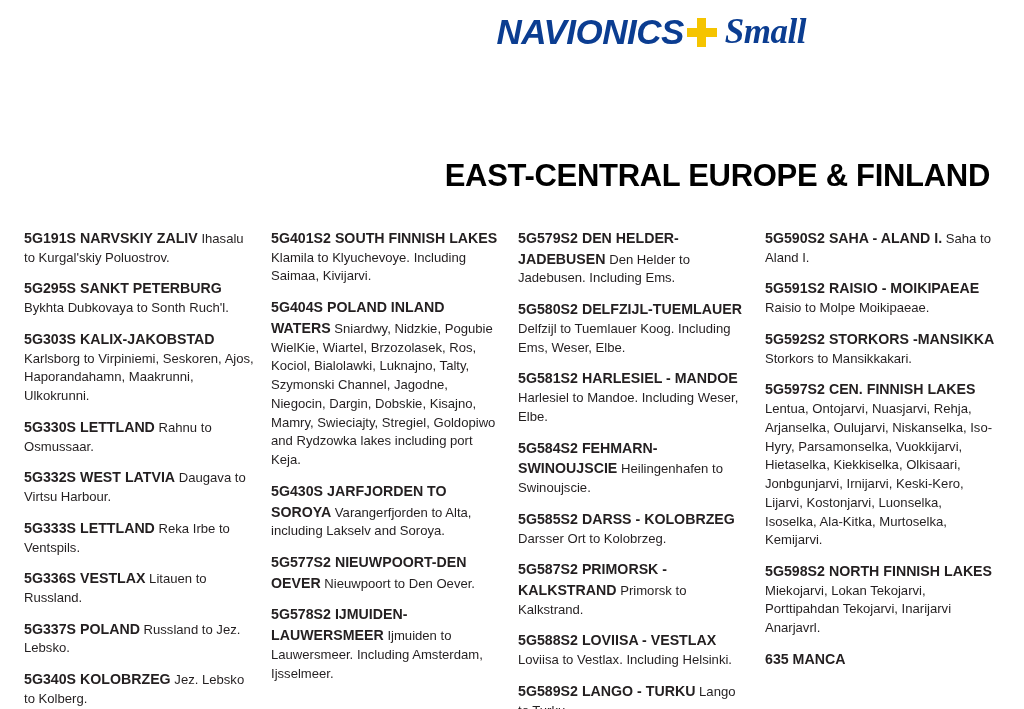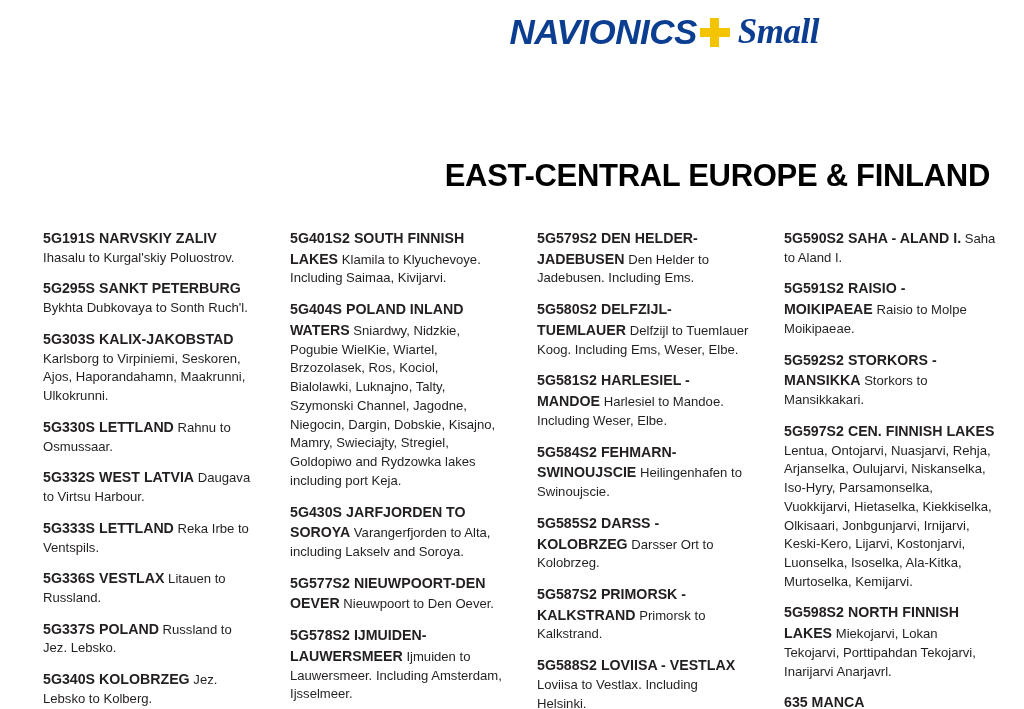--- a/index.html
+++ b/index.html
@@ -13,21 +13,21 @@
     font-family: "Liberation Sans", sans-serif;
     color: #231f20;
     overflow: hidden;
     position: relative;
   }
 
   
   .logo-bar {
     position: absolute;
     top: 0;
-    left: 13px;
+    left: 0;
     width: 840px;
     height: 62px;
   }
   .logo {
     position: absolute;
     right: 34px;
     top: 12px;
     display: flex;
     align-items: center;
     white-space: nowrap;
@@ -99,21 +99,20 @@
   .col {
     width: 247px;
     padding-right: 16px;
     box-sizing: border-box;
   }
   .entry {
     margin-bottom: 11px;
     font-size: 13.2px;
     line-height: 1.42;
     color: #231f20;
-    margin-left: 19px;
   }
   .entry .code {
     font-weight: bold;
     font-size: 14.2px;
   }
   .entry .desc {
     font-weight: normal;
     font-size: 13.1px;
   }
   .entry.no-desc .code {

